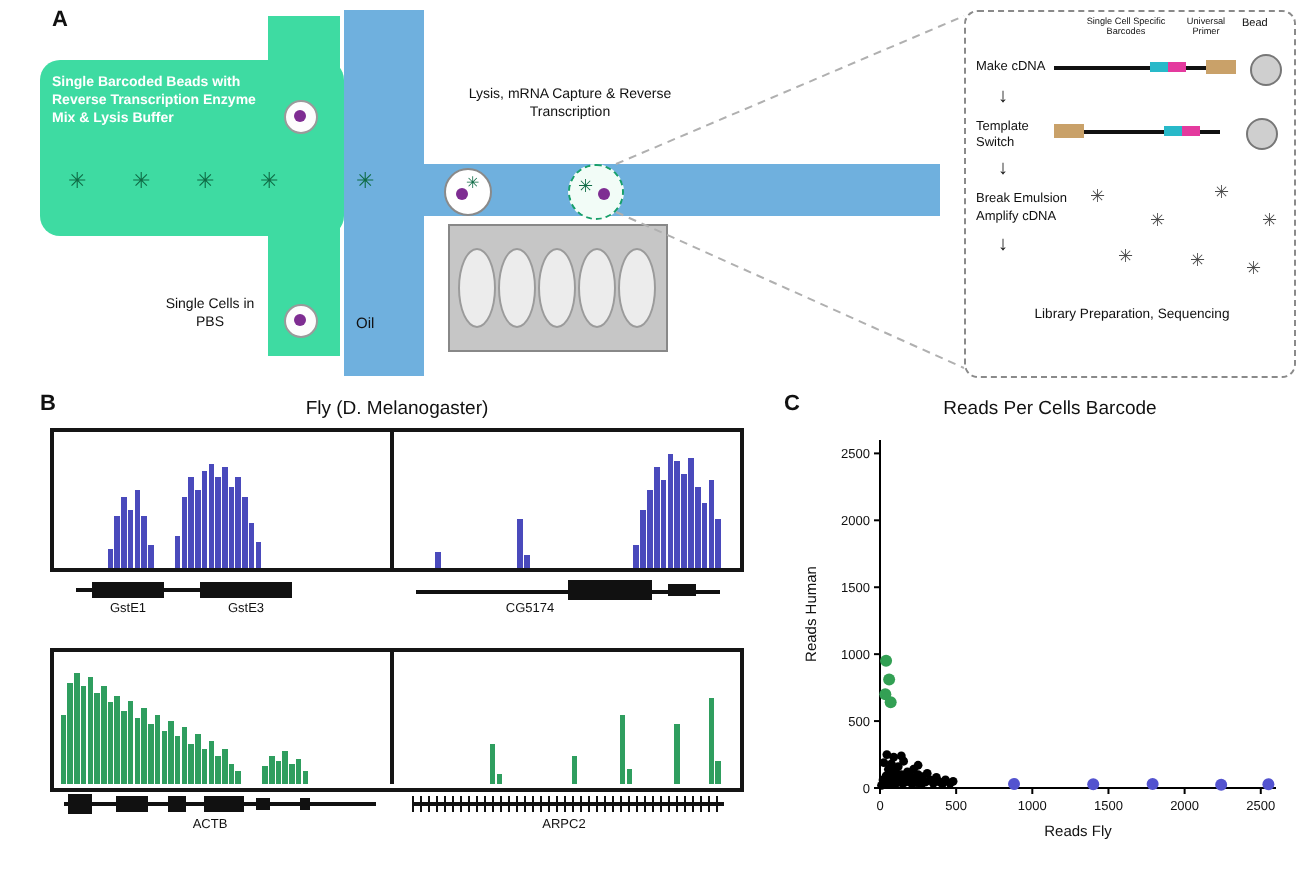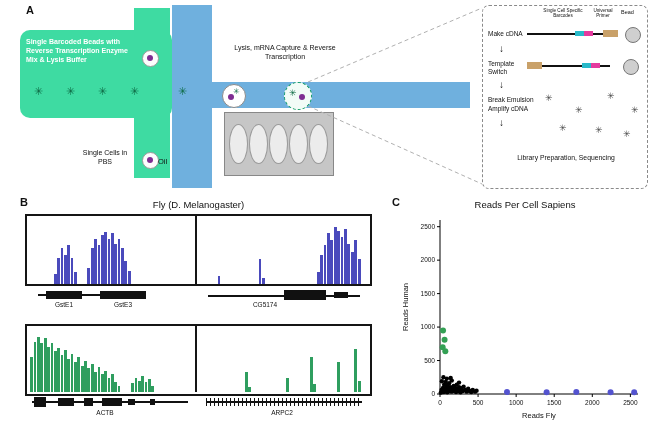--- a/index.html
+++ b/index.html
@@ -61,21 +61,21 @@
     <span class="nuc" style="left:5px;top:9px;"></span>
     <span class="abs ast" style="left:10px;top:3px;font-size:8px;">✳</span>
   </div>
   <div class="abs drop2" style="left:284px;top:82px;">
     <span class="nuc" style="left:14px;top:11px;"></span>
     <span class="abs ast" style="left:4px;top:6px;font-size:9px;">✳</span>
   </div>
 
   <div class="abs txt wtxt" style="left:26px;top:38px;width:104px;">Single Barcoded Beads with Reverse Transcription Enzyme Mix &amp; Lysis Buffer</div>
   <div class="abs txt center" style="left:80px;top:149px;width:50px;">Single Cells in PBS</div>
-  <div class="abs txt" style="left:158px;top:157px;font-size:7.5px;">Oil</div>
+  <div class="abs txt" style="left:158px;top:157px;font-size:7.5px;padding-left:20px;">Oil</div>
   <div class="abs txt center" style="left:228px;top:44px;width:114px;">Lysis, mRNA Capture &amp; Reverse Transcription</div>
 
   <div class="abs micro" style="left:224px;top:112px;width:108px;height:62px;">
     <span class="oval" style="left:4px;top:11px;"></span>
     <span class="oval" style="left:24px;top:11px;"></span>
     <span class="oval" style="left:44px;top:11px;"></span>
     <span class="oval" style="left:64px;top:11px;"></span>
     <span class="oval" style="left:84px;top:11px;"></span>
   </div>
 
@@ -238,21 +238,21 @@
   <span class="abs gene-box" style="left:84px;top:398px;width:9px;height:8px;"></span>
   <span class="abs gene-box" style="left:102px;top:398px;width:20px;height:8px;"></span>
   <span class="abs gene-box" style="left:128px;top:399px;width:7px;height:6px;"></span>
   <span class="abs gene-box" style="left:150px;top:399px;width:5px;height:6px;"></span>
   <div class="abs gene-label" style="left:75px;top:409px;width:60px;">ACTB</div>
   <span class="abs tick-line" style="left:206px;top:398px;width:156px;height:8px;"></span>
   <span class="abs gene-line" style="left:206px;top:401px;width:156px;height:2px;"></span>
   <div class="abs gene-label" style="left:252px;top:409px;width:60px;">ARPC2</div>
 
   <div class="abs plabel" style="left:392px;top:196px;">C</div>
-  <div class="abs title9" style="left:402px;top:199px;width:246px;">Reads Per Cell Sapiens</div>
+  <div class="abs title9" style="left:402px;top:199px;width:246px;">Reads Per Cells Barcode</div>
   <svg class="abs" style="left:398px;top:210px;" width="248" height="212">
       <line x1="42" y1="184" x2="240" y2="184" stroke="#000" stroke-width="1"></line>
       <line x1="42" y1="10" x2="42" y2="184" stroke="#000" stroke-width="1"></line>
       <line x1="42" y1="184" x2="42" y2="187" stroke="#000"></line>
       <text x="42" y="195" text-anchor="middle" font-size="6.5" fill="#111">0</text>
       <line x1="80.07692307692308" y1="184" x2="80.07692307692308" y2="187" stroke="#000"></line>
       <text x="80.07692307692308" y="195" text-anchor="middle" font-size="6.5" fill="#111">500</text>
       <line x1="118.15384615384616" y1="184" x2="118.15384615384616" y2="187" stroke="#000"></line>
       <text x="118.15384615384616" y="195" text-anchor="middle" font-size="6.5" fill="#111">1000</text>
       <line x1="156.23076923076923" y1="184" x2="156.23076923076923" y2="187" stroke="#000"></line>

